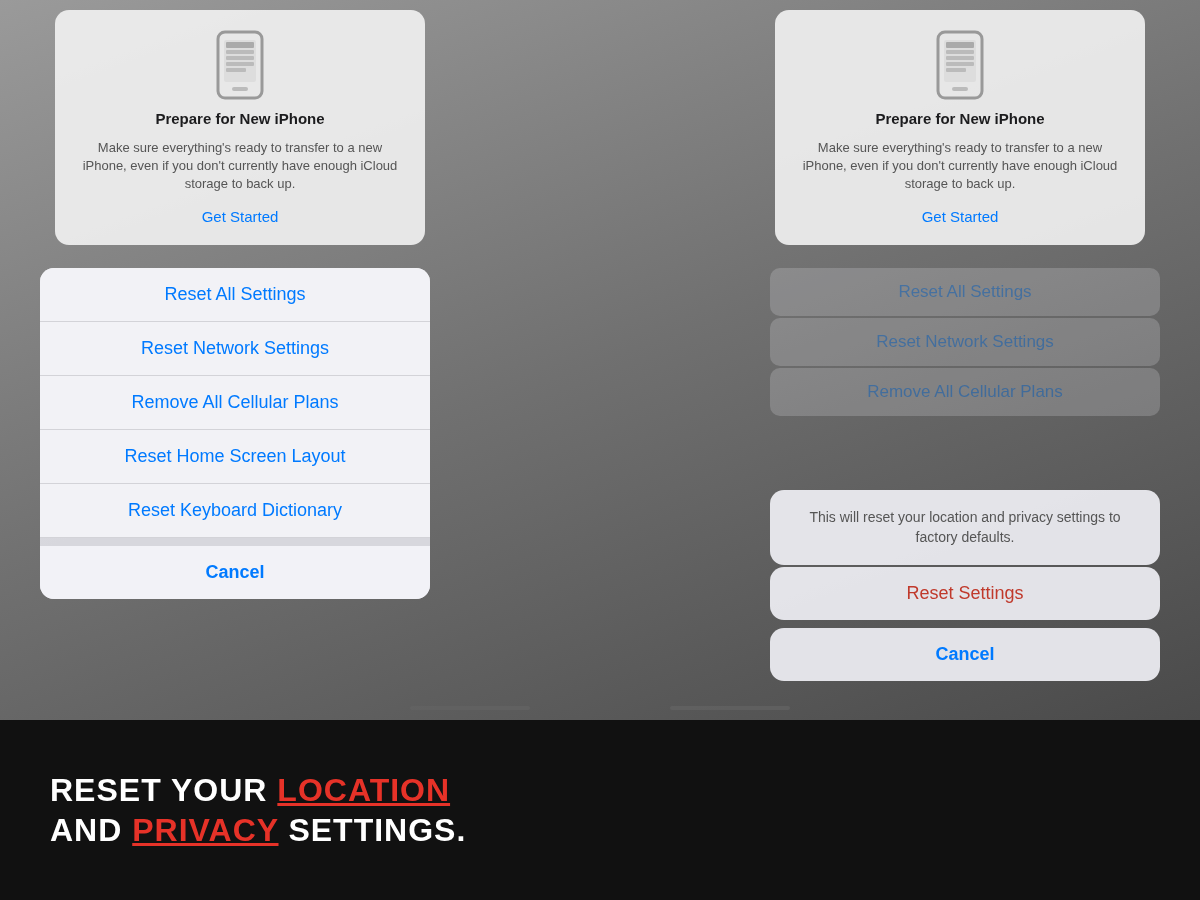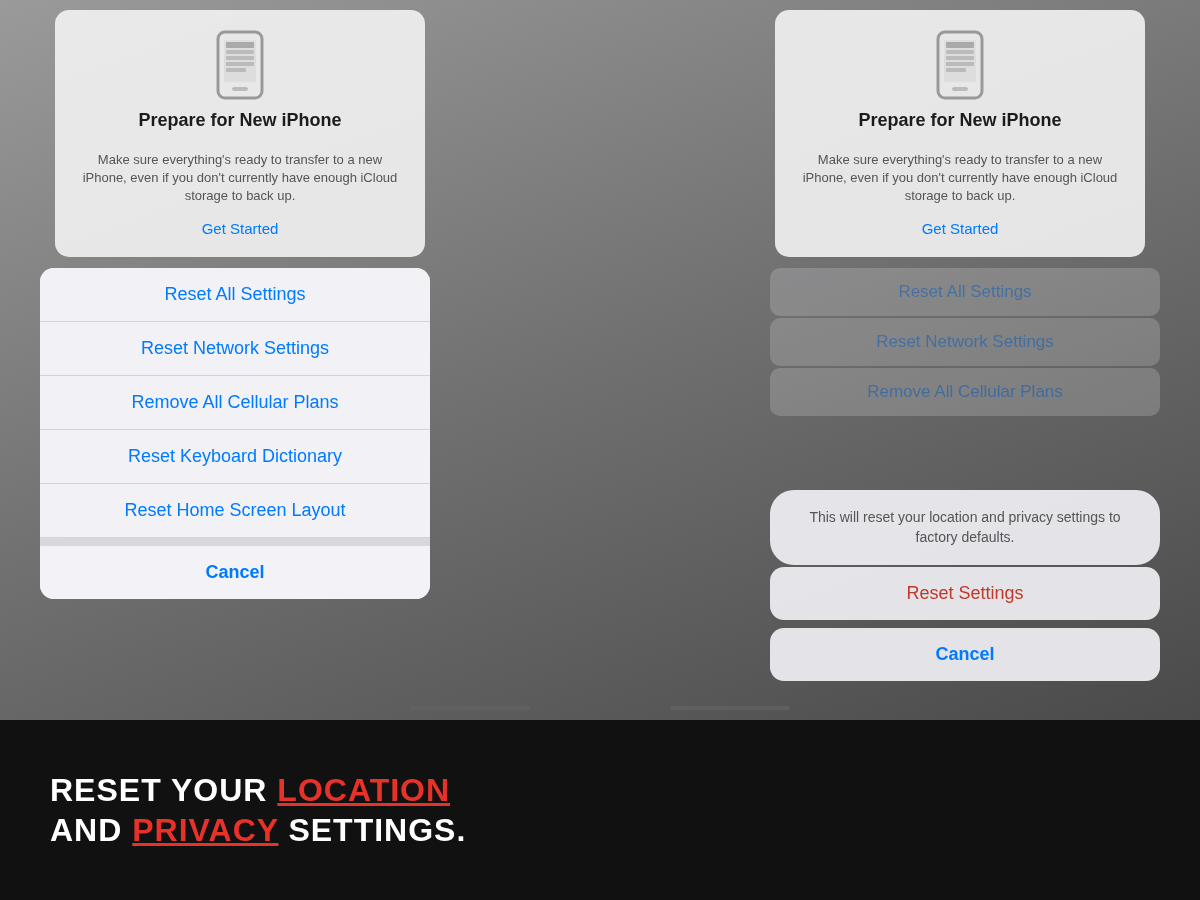--- a/index.html
+++ b/index.html
@@ -49,25 +49,25 @@
       right: 55px;
     }
 
     .phone-icon {
       width: 60px;
       height: 70px;
       margin-bottom: 10px;
     }
 
     .prepare-title {
-      font-size: 18px;
+      font-size: 15px;
       font-weight: 600;
       color: #1c1c1e;
       text-align: center;
-      margin-bottom: 20px;
+      margin-bottom: 12px;
     }
 
     .prepare-desc {
       font-size: 13px;
       color: #555;
       text-align: center;
       line-height: 1.4;
       margin-bottom: 14px;
     }
 
@@ -131,21 +131,21 @@
     .confirm-dialog {
       position: absolute;
       width: 390px;
       top: 490px;
       right: 40px;
       background: transparent;
     }
 
     .confirm-message-box {
       background: rgba(235,235,240,0.95);
-      border-radius: 24px;
+      border-radius: 14px;
       padding: 18px 20px;
       text-align: center;
       margin-bottom: 2px;
     }
 
     .confirm-message-text {
       font-size: 14px;
       color: #555;
       line-height: 1.4;
     }
@@ -321,22 +321,22 @@
     </svg>
     <div class="prepare-title">Prepare for New iPhone</div>
     <div class="prepare-desc">Make sure everything's ready to transfer to a new iPhone, even if you don't currently have enough iCloud storage to back up.</div>
     <div class="get-started-link">Get Started</div>
   </div>
 
   <div class="action-sheet action-sheet-left">
     <div class="action-sheet-item">Reset All Settings</div>
     <div class="action-sheet-item">Reset Network Settings</div>
     <div class="action-sheet-item">Remove All Cellular Plans</div>
+    <div class="action-sheet-item">Reset Home Screen Layout</div>
     <div class="action-sheet-item">Reset Keyboard Dictionary</div>
-    <div class="action-sheet-item">Reset Home Screen Layout</div>
     <div class="action-sheet-separator"></div>
     <div class="action-sheet-item cancel-item">Cancel</div>
   </div>
 
   <div class="right-bg-content">
     <div class="right-bg-item">Reset All Settings</div>
     <div class="right-bg-item">Reset Network Settings</div>
     <div class="right-bg-item">Remove All Cellular Plans</div>
   </div>
 

